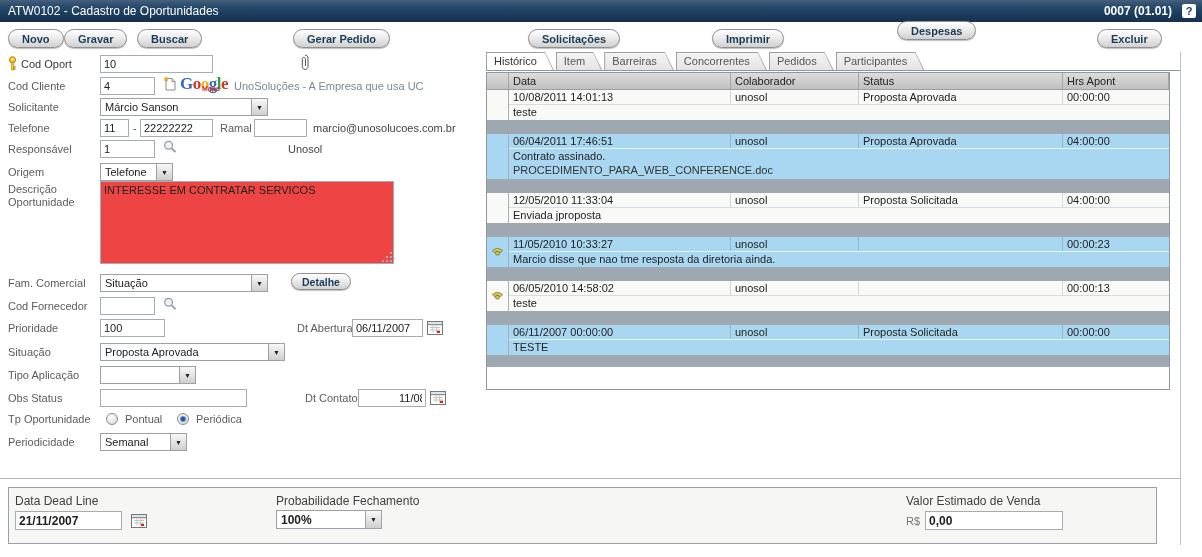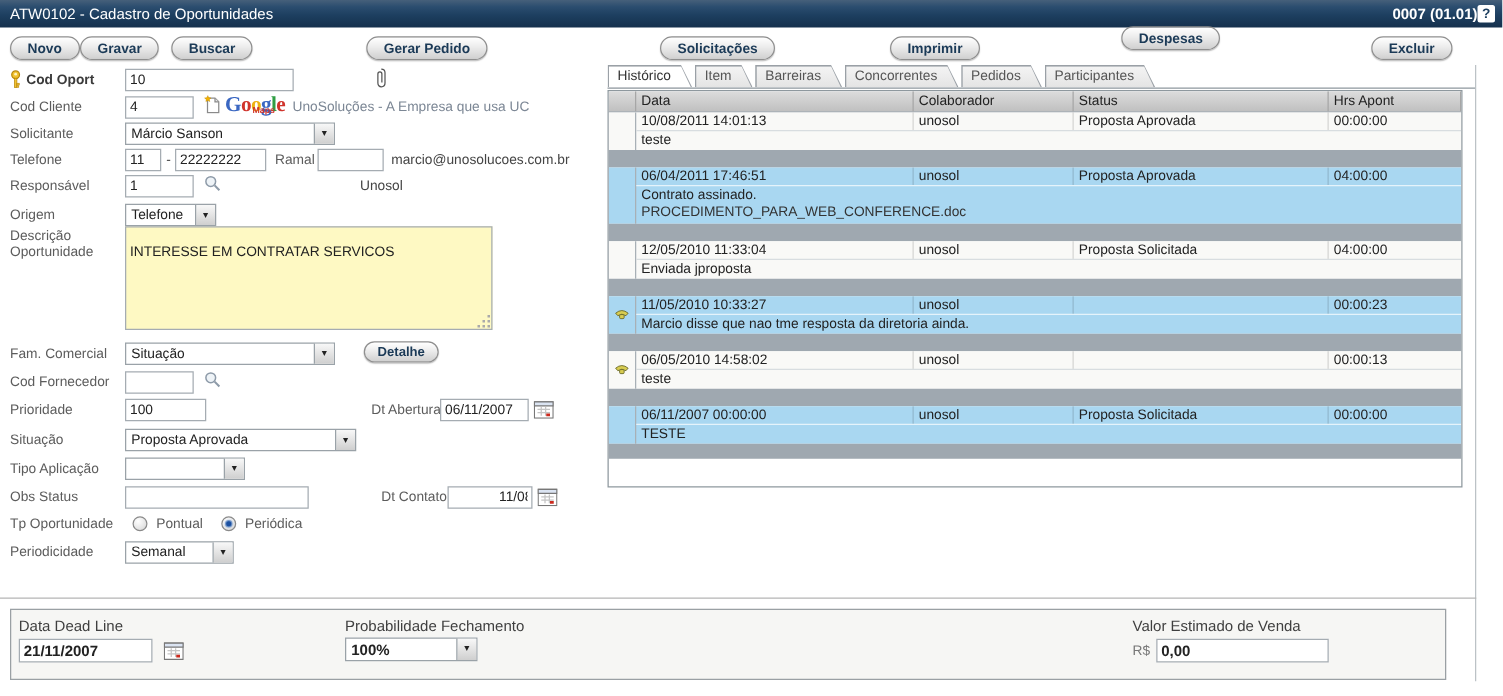--- a/index.html
+++ b/index.html
@@ -10,41 +10,41 @@
   html,body{width:1202px;height:557px;overflow:hidden;background:#fff;
     font-family:"Liberation Sans",sans-serif;font-size:11px;color:#333}
   body{position:relative}
   .abs{position:absolute}
 
   
   .titlebar{position:absolute;left:0;top:0;width:1202px;height:22px;
     background:linear-gradient(180deg,#46607a 0%,#2b4d6f 25%,#1d3f60 55%,#15304d 100%);
     color:#fff;display:flex;align-items:center}
   .titlebar .t-title{font-weight:normal;font-size:12px;padding-left:8px;flex:1}
-  .titlebar .t-version{font-weight:bold;font-size:12px;}
+  .titlebar .t-version{font-weight:bold;font-size:12px;margin-right:10px}
   .help-ico{width:14px;height:14px;background:#fff;border-radius:2px;color:#1d3f60;
     font-weight:bold;font-size:11px;display:flex;align-items:center;justify-content:center;margin-right:6px}
 
   
   .btn{position:absolute;height:19px;border:1px solid #8f8f8f;border-radius:10px;
     background:linear-gradient(180deg,#ffffff 0%,#ececec 45%,#d0d0d0 100%);
     color:var(--btn-text);font-weight:bold;font-size:11px;
     display:flex;align-items:center;justify-content:center;padding:0 13px;
     box-shadow:0 1px 1px rgba(0,0,0,.25);white-space:nowrap;cursor:pointer}
   .btn.small{height:17px;font-size:10.5px;padding:0 10px}
 
   
   .lbl{position:absolute;color:#5c5c5c;white-space:nowrap}
-  .lbl.bold{color:#3a3a3a;font-weight:bold}
+  .lbl.bold{color:#3a3a3a;font-weight:normal}
   .txt{position:absolute;color:#444;white-space:nowrap}
   input.inp{position:absolute;height:18px;border:1px solid #a5acb2;background:#fff;
     font-family:"Liberation Sans",sans-serif;font-size:11px;color:#222;padding:0 3px}
   input.big{font-weight:bold;font-size:12px;height:19px}
-  textarea.ta{position:absolute;border:1px solid #a5acb2;background:#fef9c3;resize:none;
-    font-family:"Liberation Sans",sans-serif;font-size:11px;color:#222;padding:14px 3px}
+  textarea.ta{position:absolute;border:1px solid #a5acb2;background:#ef4444;resize:none;
+    font-family:"Liberation Sans",sans-serif;font-size:11px;color:#222;padding:2px 3px}
   .resize-dots{position:absolute;width:8px;height:8px}
   .resize-dots i{position:absolute;width:2px;height:2px;background:#aaa}
   .sel{position:absolute;height:18px;border:1px solid #9aa2a8;background:#fff;
     display:flex;align-items:stretch;cursor:pointer}
   .sel .sel-text{flex:1;padding:2px 4px;color:#222;white-space:nowrap;overflow:hidden}
   .sel .sel-btn{width:16px;background:linear-gradient(180deg,#f8f8f8,#cfcfcf);
     border-left:1px solid #9aa2a8;display:flex;align-items:center;justify-content:center;
     font-size:7px;color:#222}
   .sel.bold .sel-text{font-weight:bold;font-size:12px}
   .radio{position:absolute;width:12px;height:12px;border-radius:50%;border:1px solid #8a8a8a;
@@ -124,21 +124,21 @@
   <span class="icon-abs" style="left:7px;top:4px">
     <svg width="11" height="15" viewBox="0 0 11 15">
         <circle cx="5.5" cy="3.8" r="3.1" fill="#f2c22e" stroke="#b8860b"></circle>
         <circle cx="5.5" cy="3.3" r="1.1" fill="#fdf3c2"></circle>
         <rect x="4.6" y="6.6" width="1.9" height="7.4" fill="#f2c22e" stroke="#b8860b" stroke-width=".6"></rect>
         <rect x="6.4" y="10.6" width="2" height="1.4" fill="#f2c22e" stroke="#b8860b" stroke-width=".5"></rect>
         <rect x="6.4" y="12.6" width="1.6" height="1.2" fill="#f2c22e" stroke="#b8860b" stroke-width=".5"></rect>
       </svg>
   </span>
   <span class="lbl bold" style="left:21px;top:6px">Cod Oport</span>
-  <input class="inp" style="left: 100px; top: 3px; width: 135px;" value="10">
+  <input class="inp" style="left: 100px; top: 3px; width: 113px;" value="10">
   <span class="icon-abs" style="left:300px;top:2px">
     <svg width="10" height="17" viewBox="0 0 10 17">
         <path d="M5 1.2 C7 1.2 8 2.4 8 4.2 L8 12.4 C8 14.2 6.8 15.4 5.1 15.4 C3.4 15.4 2.3 14.2 2.3 12.4 L2.3 5.2 C2.3 4.1 2.9 3.4 3.9 3.4 C4.9 3.4 5.5 4.1 5.5 5.2 L5.5 12" fill="none" stroke="#555" stroke-width="1"></path>
       </svg>
   </span>
 
   <span class="lbl" style="left:8px;top:28px">Cod Cliente</span>
   <input class="inp" style="left: 100px; top: 25px; width: 55px;" value="4">
   <span class="icon-abs" style="left:163px;top:24px">
     <svg width="13" height="15" viewBox="0 0 13 15">

